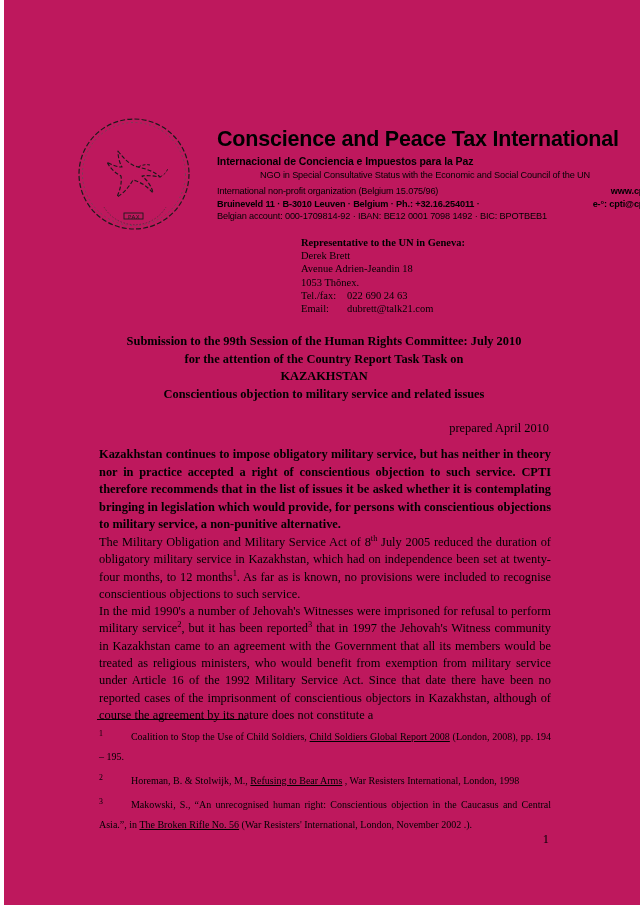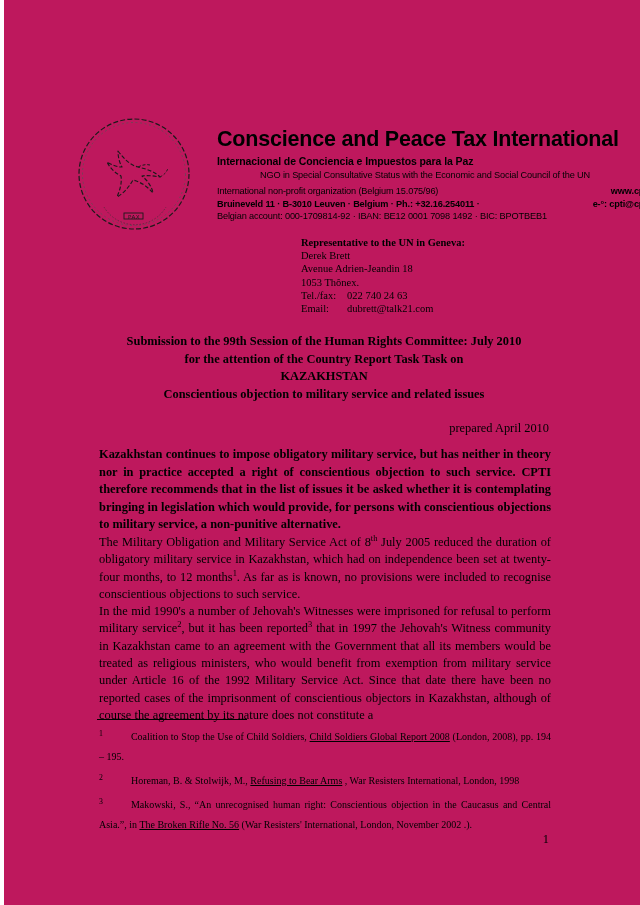--- a/index.html
+++ b/index.html
@@ -236,21 +236,21 @@
         <span class="left">Belgian account: 000-1709814-92  ·  IBAN: BE12 0001 7098 1492  ·  BIC: BPOTBEB1</span>
       </div>
     </div>
   </div>
 
   <div class="geneva">
     <div class="hdr">Representative to the UN in Geneva:</div>
     <div>Derek Brett</div>
     <div>Avenue Adrien-Jeandin 18</div>
     <div>1053 Thônex.</div>
-    <div><span class="lbl">Tel./fax:</span><span>022  740  24 63</span></div>
+    <div><span class="lbl">Tel./fax:</span><span>022  690  24 63</span></div>
     <div><span class="lbl">Email:</span><span>dubrett@talk21.com</span></div>
   </div>
 
   <div class="titleblock">
     <div>Submission to the 99th Session of the Human Rights Committee: July 2010</div>
     <div>for the attention of the Country Report Task Task on</div>
     <div>KAZAKHSTAN</div>
     <div>Conscientious objection to military service and related issues</div>
   </div>
 

